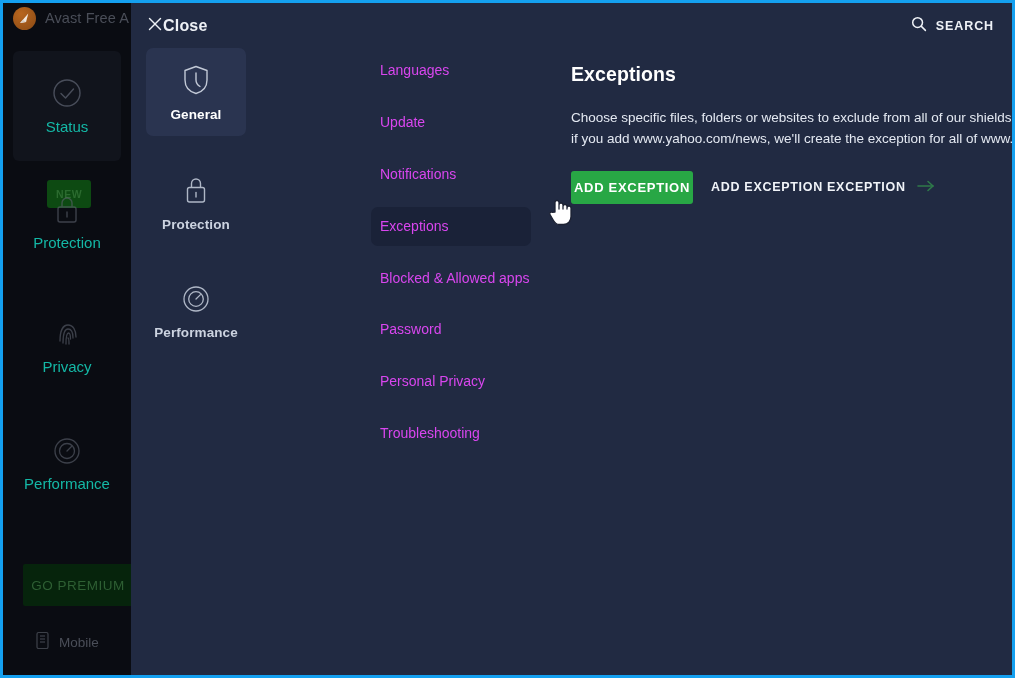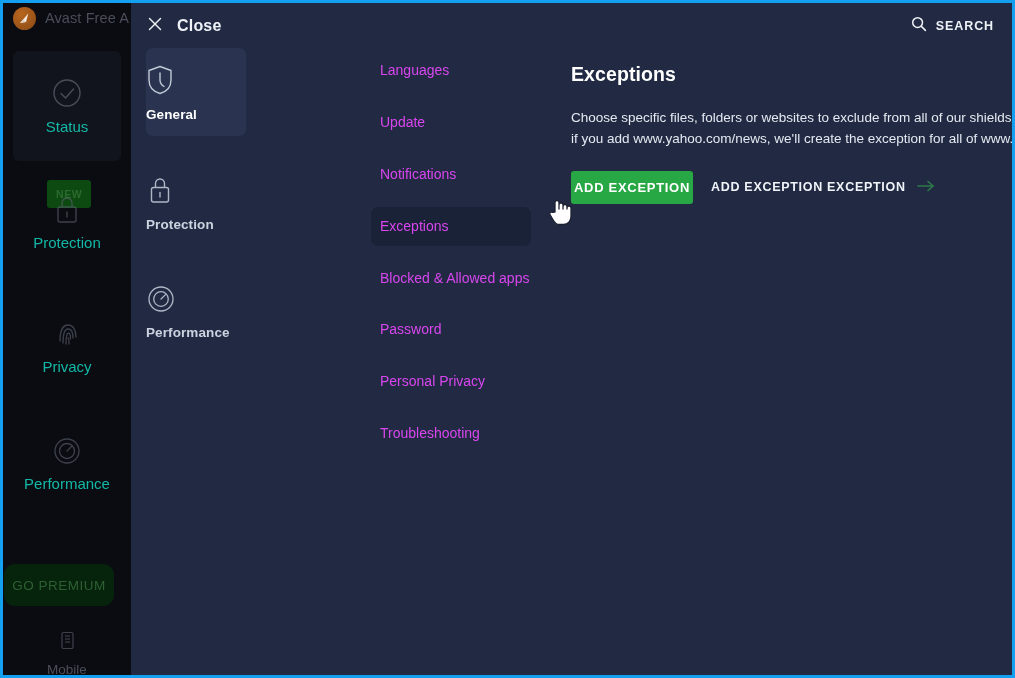--- a/index.html
+++ b/index.html
@@ -55,65 +55,65 @@
   #nav-privacy     { top:300px; height:86px; }
   #nav-performance { top:418px; height:86px; }
 
   #new-badge {
     position:absolute; left:44px; top:177px;
     background:#0d4a12; color:#2b6b2f;
     font-size:10.5px; font-weight:bold; letter-spacing:.6px;
     padding:8px 9px; border-radius:3px;
   }
   #go-premium {
-    position:absolute; left:1px; top:561px;
+    position:absolute; left:20px; top:561px;
     width:110px; height:42px;
     background:#06240c;
     color:#2e5f33; font-size:13.5px; letter-spacing:.5px;
     display:flex; align-items:center; justify-content:center;
-    border-radius:11px;
+    border-radius:2px;
   }
   #mobile-link {
     position:absolute; left:0; top:628px; width:128px;
     display:flex; align-items:center; justify-content:center; gap:9px;
-    color:#4a4e58; font-size:13.5px;flex-direction:column;
+    color:#4a4e58; font-size:13.5px;
   }
   #mobile-link .ico { opacity:.6; }
 
   
   #settings-panel {
     position:absolute; left:128px; top:0;
     width:881px; height:672px;
     background:#212a42;
   }
 
   
   #topbar { position:absolute; left:0; top:0; width:881px; height:45px; }
   #close-button {
     position:absolute; left:12px; top:10px;
-    display:flex; align-items:center; gap:14px;
+    display:flex; align-items:center; 
     cursor:pointer; padding:3px 4px;
   }
   #close-button .label {
     color:#eef1f6; font-size:16px; font-weight:bold; letter-spacing:.2px;
   }
   #search-button {
     position:absolute; right:18px; top:13px;
     display:flex; align-items:center; gap:9px;
     cursor:pointer;
   }
   #search-button .label {
     color:#eef1f6; font-size:12.5px; font-weight:bold; letter-spacing:.9px;
   }
 
   
   #category-column { position:absolute; left:9px; top:45px; width:112px; }
   .cat-item {
     width:100px; margin:0 0 22px 6px;
-    display:flex; flex-direction:column; align-items:flex-start; gap:11px;
+    display:flex; flex-direction:column; align-items:center; gap:11px;
     padding:16px 0 14px;
     color:#ccd3e0; font-size:13.5px; border-radius:7px;
     cursor:pointer;
   }
   .cat-item.active { background:#2a3450; color:#ffffff; }
   .cat-item .ico { opacity:.85; }
   .cat-item .ico svg { display:block; }
   .cat-item .label { font-weight:bold; letter-spacing:.1px; }
 
   

